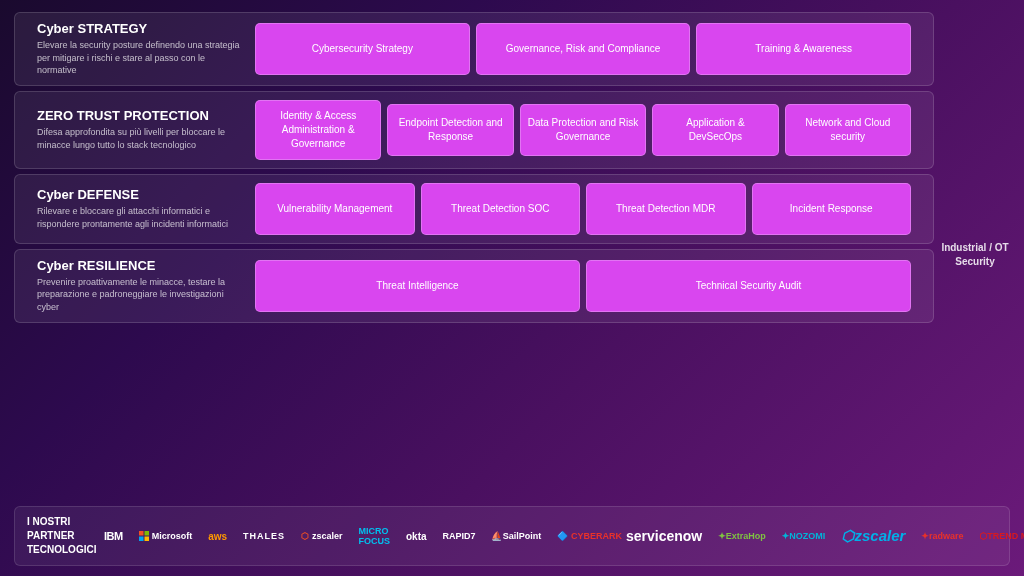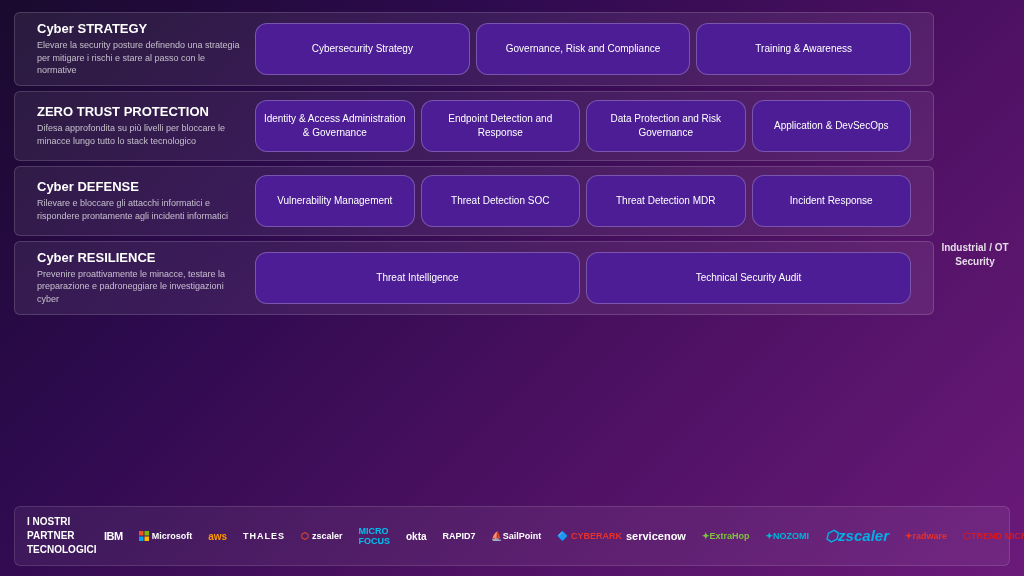--- a/index.html
+++ b/index.html
@@ -62,23 +62,23 @@
     }
 
     .cards-area {
       display: flex;
       flex: 1;
       gap: 6px;
       align-items: center;
     }
 
     .card {
-      background: #4c1d95;
+      background: #d946ef;
       border: 1px solid rgba(255,255,255,0.25);
-      border-radius: 12px;
+      border-radius: 5px;
       padding: 8px 6px;
       text-align: center;
       color: #ffffff;
       font-size: 10px;
       font-weight: 500;
       line-height: 1.4;
       flex: 1;
       display: flex;
       align-items: center;
       justify-content: center;
@@ -154,21 +154,21 @@
     }
 
     .ibm-text { font-weight: 900; font-size: 11px; letter-spacing: -0.5px; }
     .ms-text { font-size: 9px; }
     .aws-text { font-size: 10px; font-weight: 700; color: #ff9900; }
     .thales-text { font-size: 9px; letter-spacing: 1px; }
     .okta-text { font-size: 10px; font-weight: 700; }
     .rapid7-text { font-size: 9px; font-weight: 700; }
     .sailpoint-text { font-size: 9px; }
     .cyberark-text { font-size: 9px; color: #e8312a; }
-    .servicenow-text { font-size: 11px; text-align: right; }
+    .servicenow-text { font-size: 14px; text-align: right; }
     .extrahop-text { font-size: 9px; color: #7fc242; }
     .nozomi-text { font-size: 9px; color: #00b4d8; }
     .zscaler-text { font-size: 15px; color: #00b0e8; font-style: italic; }
     .radware-text { font-size: 9px; color: #e8312a; }
     .trend-text { font-size: 9px; color: #d71920; }
     .qualys-text { font-size: 9px; color: #ed2024; }
     .fortinet-text { font-size: 12px; color: #ee3124; }
   </style>
 </head>
 <body>
@@ -192,20 +192,21 @@
       <div class="cyber-row">
         <div class="row-label">
           <div class="title">ZERO TRUST PROTECTION</div>
           <div class="desc">Difesa approfondita su più livelli per bloccare le minacce lungo tutto lo stack tecnologico</div>
         </div>
         <div class="cards-area">
           <div class="card">Identity &amp; Access Administration &amp; Governance</div>
           <div class="card">Endpoint Detection and Response</div>
           <div class="card">Data Protection and Risk Governance</div>
           <div class="card">Application &amp; DevSecOps</div>
+          <div class="card">Network and Cloud security</div>
         </div>
       </div>
 
       <div class="cyber-row">
         <div class="row-label">
           <div class="title">Cyber DEFENSE</div>
           <div class="desc">Rilevare e bloccare gli attacchi informatici e rispondere prontamente agli incidenti informatici</div>
         </div>
         <div class="cards-area">
           <div class="card">Vulnerability Management</div>

